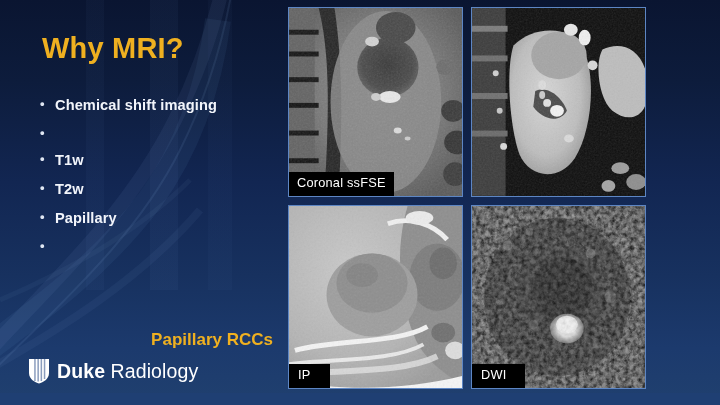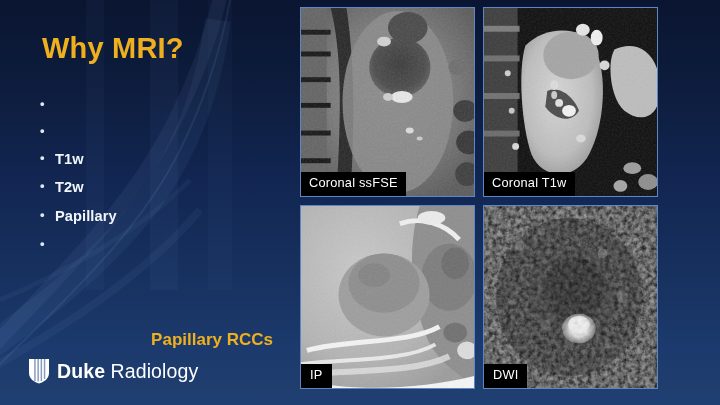--- a/index.html
+++ b/index.html
@@ -89,37 +89,36 @@
   .logo .wordmark span{ font-weight:normal; }
 
   
   .grid{
     position:absolute; left:288px; top:7px;
     width:366px; height:390px;
     display:grid;
     grid-template-columns:175px 175px;
     grid-template-rows:190px 184px;
     gap:8px 8px;
-    margin-left:12px;
   }
   .panel{
     position:relative; overflow:hidden;
     border:1px solid #5d86c4;
     background:#101010;
   }
   .panel .mri{ position:absolute; inset:0; }
   .panel .lbl{
     position:absolute; left:0; bottom:0;
     background:#000; color:#fff;
     font-size:12.8px; line-height:1;
     padding:5px 8px 6px 8px;
     white-space:nowrap;
     letter-spacing:.2px;
   }
-  .panel.p3 .lbl, .panel.p4 .lbl{ padding:5px 9px 6px 9px; }
+  .panel.p3 .lbl, .panel.p4 .lbl{ padding:5px 19px 6px 9px; }
 </style>
 </head>
 <body>
 
 <div id="slide">
 
   <div class="bg-base"></div>
   <div class="bg-bands"></div>
 
   <svg class="bg-swoosh" viewBox="0 0 300 405" preserveAspectRatio="none">
@@ -130,20 +129,21 @@
     <path d="M0,300 C 70,270 140,230 190,180" fill="none" stroke="rgba(160,195,240,0.05)" stroke-width="5"></path>
   </svg>
 
   <div class="bg-bottom"></div>
 
   <div class="title">Why MRI?</div>
 
   <div class="bullets">
     <div class="bullet">
       <span class="dot">•</span>
+      <span class="txt">Chemical shift imaging</span>
     </div>
     <div class="bullet">
       <span class="dot">•</span>
     </div>
     <div class="bullet">
       <span class="dot">•</span>
       <span class="txt">T1w</span>
     </div>
     <div class="bullet">
       <span class="dot">•</span>
@@ -265,21 +265,20 @@
         <ellipse cx="100" cy="22" rx="7" ry="6" fill="#e6e6e6"></ellipse>
         <ellipse cx="114" cy="30" rx="6" ry="8" fill="#efefef"></ellipse>
         <ellipse cx="122" cy="58" rx="5" ry="5" fill="#d8d8d8"></ellipse>
 
         <ellipse cx="98" cy="132" rx="5" ry="4" fill="#dadada"></ellipse>
         <ellipse cx="150" cy="162" rx="9" ry="6" fill="#9c9c9c"></ellipse>
         <ellipse cx="166" cy="176" rx="10" ry="8" fill="#8d8d8d"></ellipse>
         <ellipse cx="138" cy="180" rx="7" ry="6" fill="#a4a4a4"></ellipse>
         <rect width="175" height="190" filter="url(#n2)" opacity="0.14"></rect>
       </svg>
-      <div class="lbl">Coronal T1w</div>
     </div>
 
     <div class="panel p3">
       <svg class="mri" viewBox="0 0 175 184" preserveAspectRatio="none">
         <defs>
           <radialGradient id="g3liv" cx="35%" cy="35%" r="75%">
             <stop offset="0%" stop-color="#c9c9c9"></stop>
             <stop offset="65%" stop-color="#b4b4b4"></stop>
             <stop offset="100%" stop-color="#9c9c9c"></stop>
           </radialGradient>

